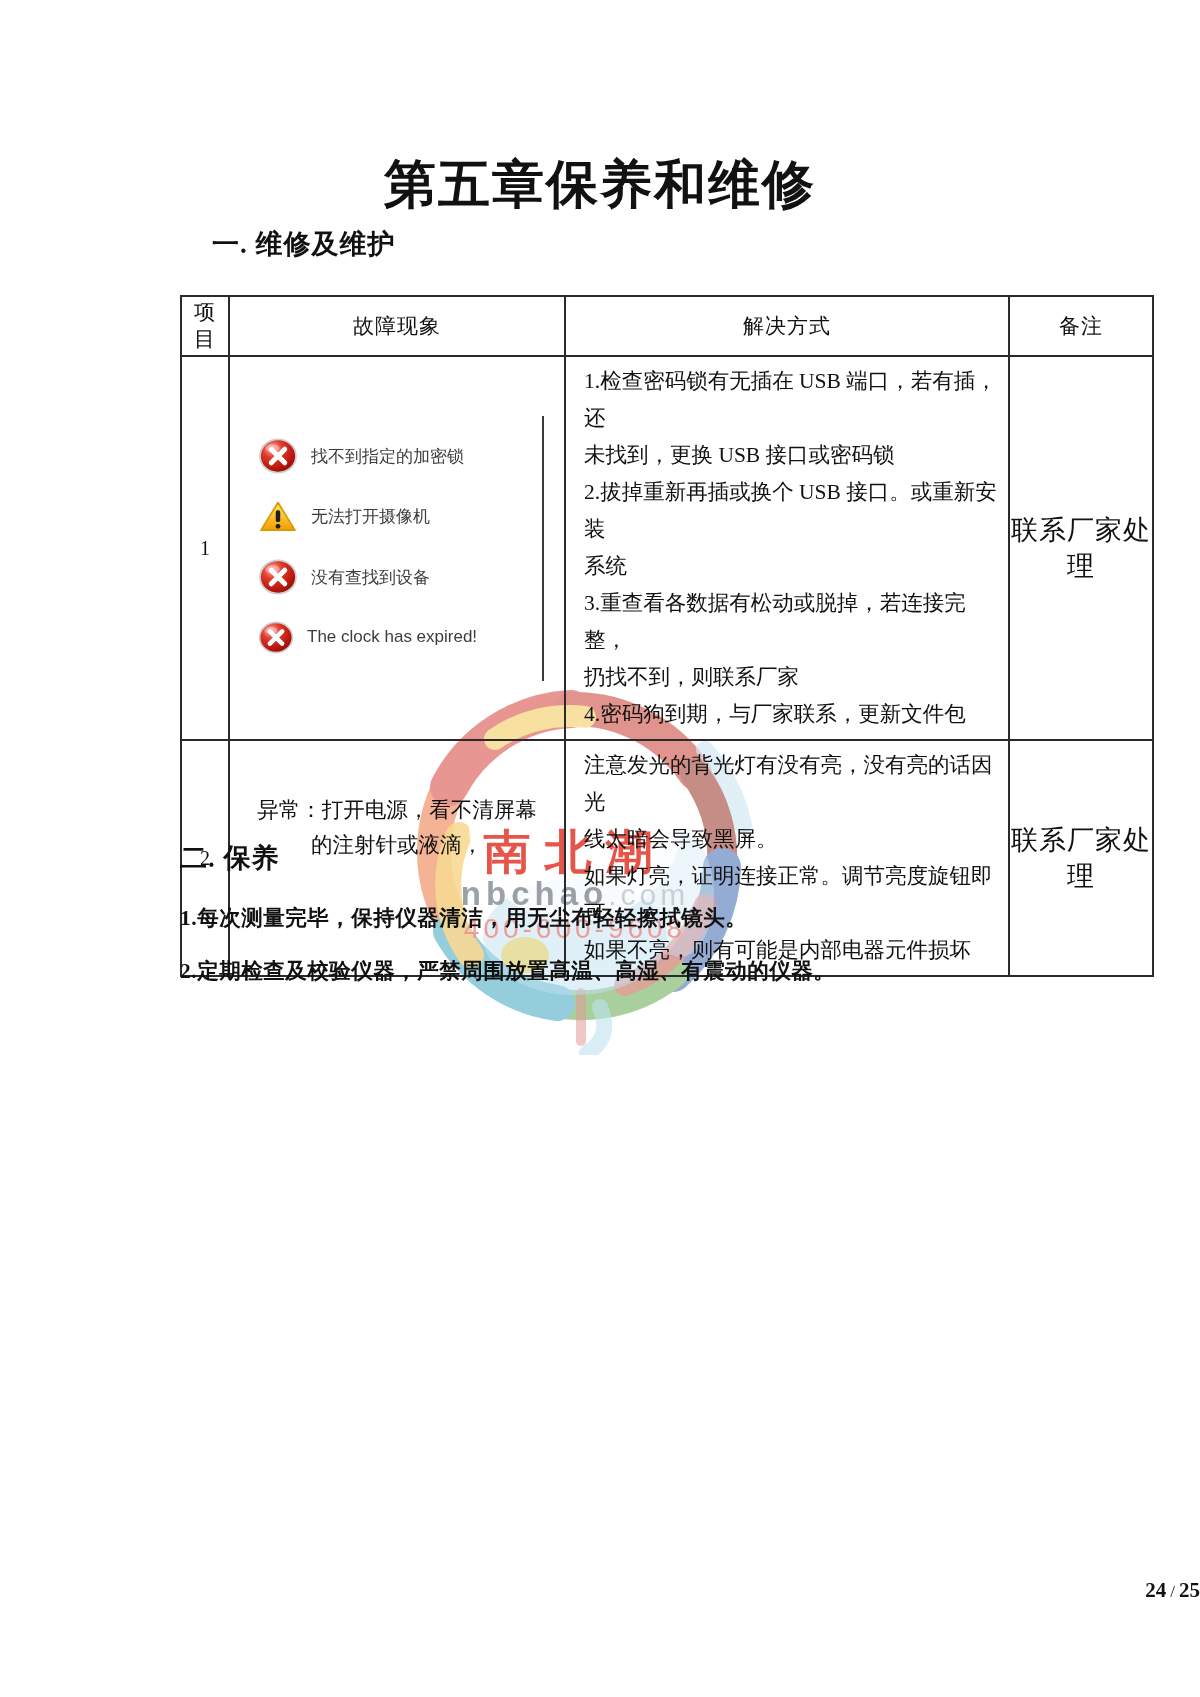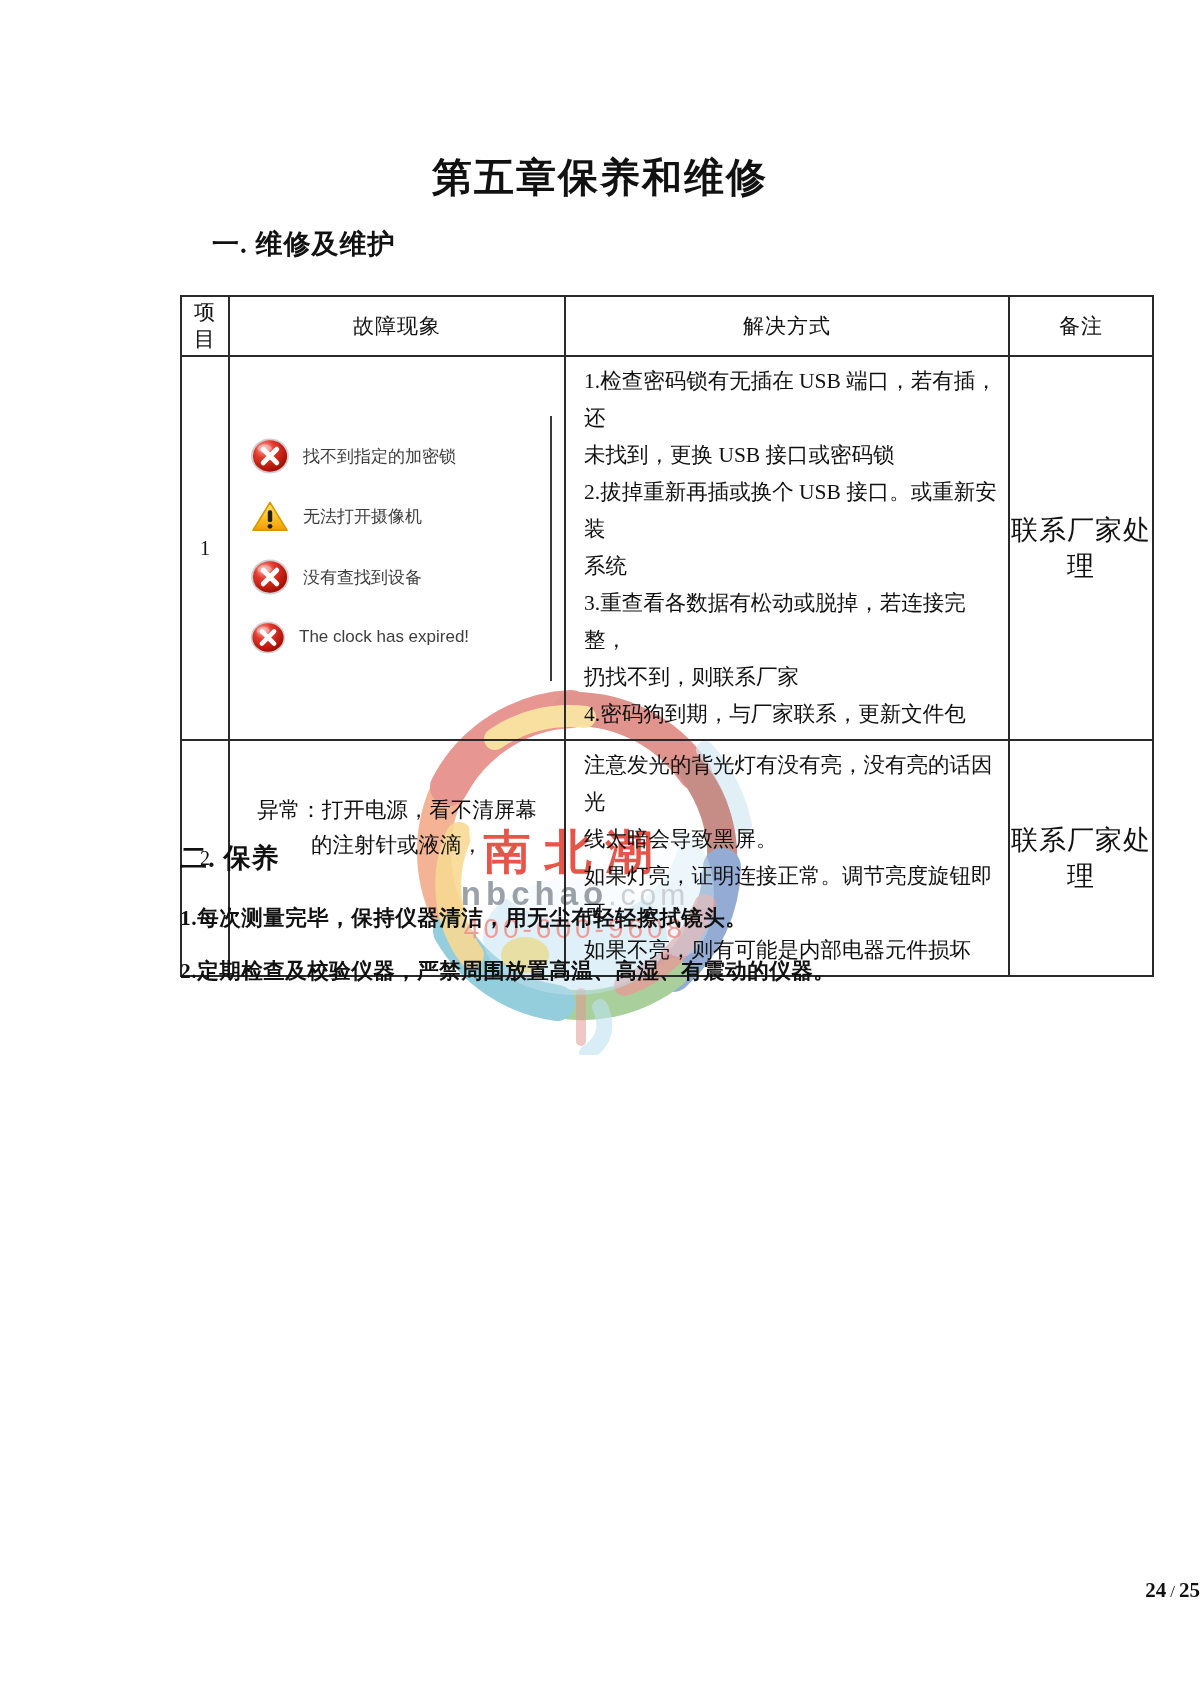--- a/index.html
+++ b/index.html
@@ -14,21 +14,21 @@
   
   .watermark{position:absolute;left:375px;top:655px;width:400px;height:400px;z-index:0;}
   .wm-text{position:absolute;left:0;width:400px;text-align:center;white-space:nowrap;}
   .wm-brand{top:166px;font-size:47px;font-weight:700;color:#e02b1e;letter-spacing:14px;opacity:.8;}
   .wm-domain{top:220px;font-family:"Liberation Sans",sans-serif;font-size:33px;font-weight:700;color:#8a9199;letter-spacing:5px;opacity:.85;}
   .wm-domain .suffix{color:#c3c9cf;font-weight:400;font-size:30px;letter-spacing:4px;}
   .wm-phone{top:258px;font-family:"Liberation Sans",sans-serif;font-size:28px;color:#f0948f;letter-spacing:4px;opacity:.9;}
   
   .content{position:absolute;inset:0;z-index:1;}
   .doc-title{position:absolute;top:150px;left:0;width:100%;text-align:center;
-    font-size:40px;font-weight:700;letter-spacing:2px;}
+    font-size:52px;font-weight:700;letter-spacing:2px;}
   .sec-heading{position:absolute;left:180px;font-size:27px;font-weight:700;letter-spacing:1px;}
   .sec-one{top:226px;margin-left:32px;}
   .sec-two{top:840px;}
   
   .tbl-wrap{position:absolute;left:180px;top:295px;width:962px;}
   table.main{border-collapse:collapse;table-layout:fixed;width:962px;}
   table.main td{border:2px solid #2a2a2a;box-sizing:border-box;}
   td.c-item{width:48px;}
   td.c-fault{width:336px;border-radius:18px;}
   td.c-sol{width:444px;margin-left:39px;}
@@ -122,21 +122,21 @@
         <tbody>
             <tr class="hdr">
           <td class="c-item">项目</td>
           <td class="c-fault">故障现象</td>
           <td class="c-sol">解决方式</td>
           <td class="c-rem">备注</td>
         </tr>
 
         <tr class="row1">
           <td class="c-item item-cell">1</td>
-          <td class="c-fault" style="padding:0;vertical-align:middle;">
+          <td class="c-fault" style="padding:8px;vertical-align:middle;">
             <div class="fault-box">
               <div class="msg-row">
                 <span class="ic">
                   <svg viewBox="0 0 44 40" width="40" height="36">
                     <ellipse cx="22" cy="20" rx="20" ry="18.5" fill="url(#gradRed)" stroke="#cfcfcf" stroke-width="2"></ellipse>
                     <ellipse cx="16" cy="11.5" rx="8" ry="4.5" fill="#ffffff" opacity=".32"></ellipse>
                     <path d="M14.5 12.5 L29.5 27.5 M29.5 12.5 L14.5 27.5" stroke="#ffffff" stroke-width="5.5" stroke-linecap="round"></path>
                   </svg>
                 </span>
                 <span>找不到指定的加密锁</span>

